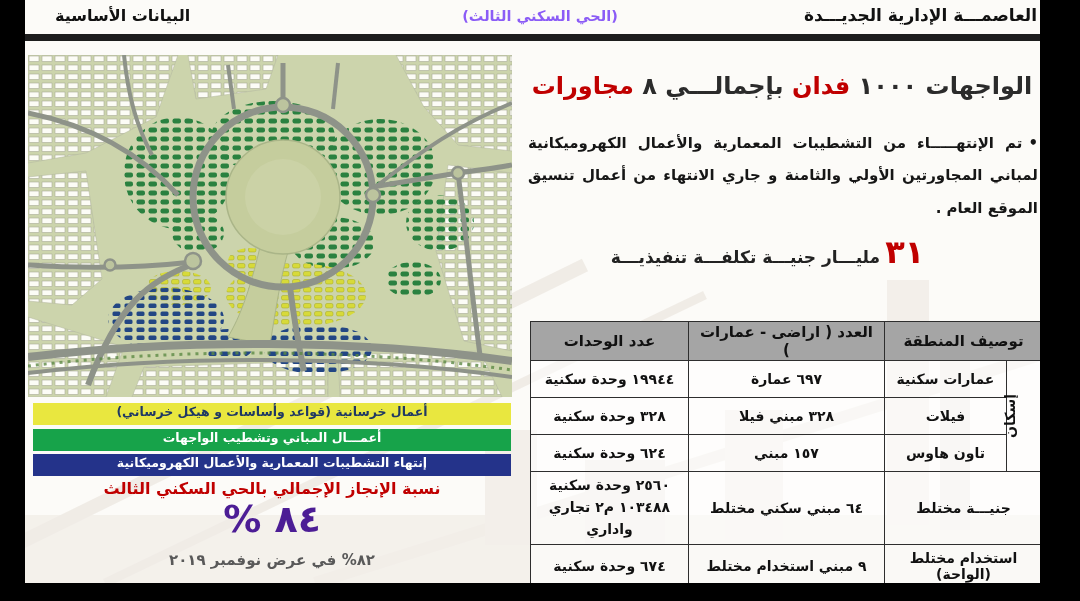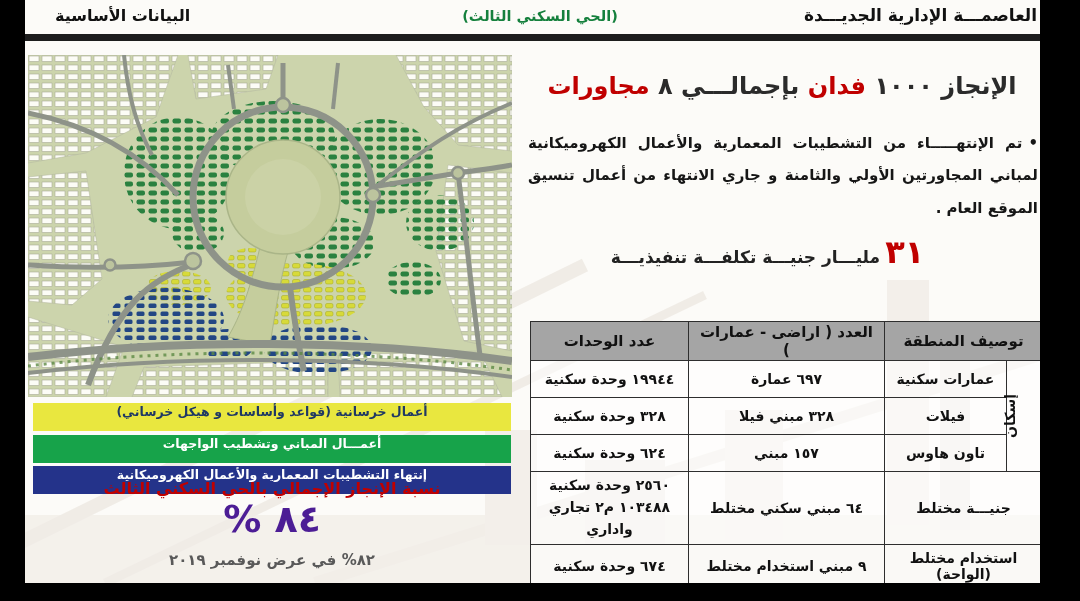--- a/index.html
+++ b/index.html
@@ -7,33 +7,33 @@
     width:1080px;height:601px;background:#000;position:relative;overflow:hidden;
     font-family:"DejaVu Sans",sans-serif;
   }
   .slide{position:absolute;left:25px;top:0;width:1015px;height:583px;background:#fcfbf8;overflow:hidden;}
 
   
   .watermark{position:absolute;left:0;top:225px;width:1015px;height:358px;z-index:0;pointer-events:none;}
 
   
   .hdr-right{position:absolute;top:5px;right:3px;font-size:17px;font-weight:bold;color:#111;direction:rtl;z-index:2;}
-  .hdr-center{position:absolute;top:8px;left:395px;width:240px;text-align:center;font-size:14.5px;font-weight:bold;color:#15803d;direction:rtl;z-index:2;}
+  .hdr-center{position:absolute;top:8px;left:395px;width:240px;text-align:center;font-size:14.5px;font-weight:bold;color:#8b5cf6;direction:rtl;z-index:2;}
   .hdr-left{position:absolute;top:6px;left:30px;font-size:16px;font-weight:bold;color:#111;direction:rtl;z-index:2;}
   .hdr-bar{position:absolute;top:34px;left:0;width:100%;height:7px;background:#1d1d1d;z-index:2;}
 
   
   .map{position:absolute;top:55px;left:3px;width:484px;height:342px;z-index:1;}
   .map svg{display:block;width:100%;height:100%;}
   .date-label{position:absolute;top:45px;left:6px;background:#fff;color:#c00000;font-size:21px;font-weight:bold;
     padding:2px 18px 4px 18px;z-index:3;direction:rtl;letter-spacing:1px;}
 
   
   .legend{position:absolute;top:403px;left:8px;width:478px;z-index:1;}
-  .bar{height:28px;line-height:18px;text-align:center;font-size:12.5px;font-weight:bold;direction:rtl;}
+  .bar{height:22px;line-height:18px;text-align:center;font-size:12.5px;font-weight:bold;direction:rtl;}
   .bar-concrete{background:#e9e73f;color:#1f3864;margin-bottom:4px;}
   .bar-building{background:#17a34a;color:#fff;margin-bottom:3px;}
   .bar-finish{background:#24338a;color:#fff;}
 
   
   .prog-title{position:absolute;top:479px;left:8px;width:478px;text-align:center;color:#c00000;font-size:16px;font-weight:bold;direction:rtl;z-index:1;}
   .prog-value{position:absolute;top:497px;left:8px;width:478px;text-align:center;color:#4c1d95;font-size:38px;font-weight:bold;direction:rtl;z-index:1;}
   .prog-note{position:absolute;top:551px;left:8px;width:478px;text-align:center;color:#595959;font-size:15px;font-weight:bold;direction:rtl;z-index:1;}
 
   
@@ -172,21 +172,21 @@
     <div class="bar bar-concrete">أعمال خرسانية (قواعد وأساسات و هيكل خرساني)</div>
     <div class="bar bar-building">أعمـــال المباني وتشطيب الواجهات</div>
     <div class="bar bar-finish">إنتهاء التشطيبات المعمارية والأعمال الكهروميكانية</div>
   </div>
 
   <div class="prog-title">نسبة الإنجاز الإجمالي بالحي السكني الثالث</div>
   <div class="prog-value">٨٤ %</div>
   <div class="prog-note">٨٢% في عرض نوفمبر ٢٠١٩</div>
 
   <div class="area-title">
-    <span>الإنجاز</span>
+    <span>الواجهات</span>
     <span>١٠٠٠</span>
     <span class="red">فدان</span>
     <span>بإجمالـــي</span>
     <span>٨</span>
     <span class="red">مجاورات</span>
   </div>
 
   <div class="bullet">
     <span class="marker">•</span><span>تم الإنتهـــــاء من التشطيبات المعمارية والأعمال الكهروميكانية لمباني المجاورتين الأولي والثامنة و جاري الانتهاء من أعمال تنسيق الموقع العام .</span>
   </div>

